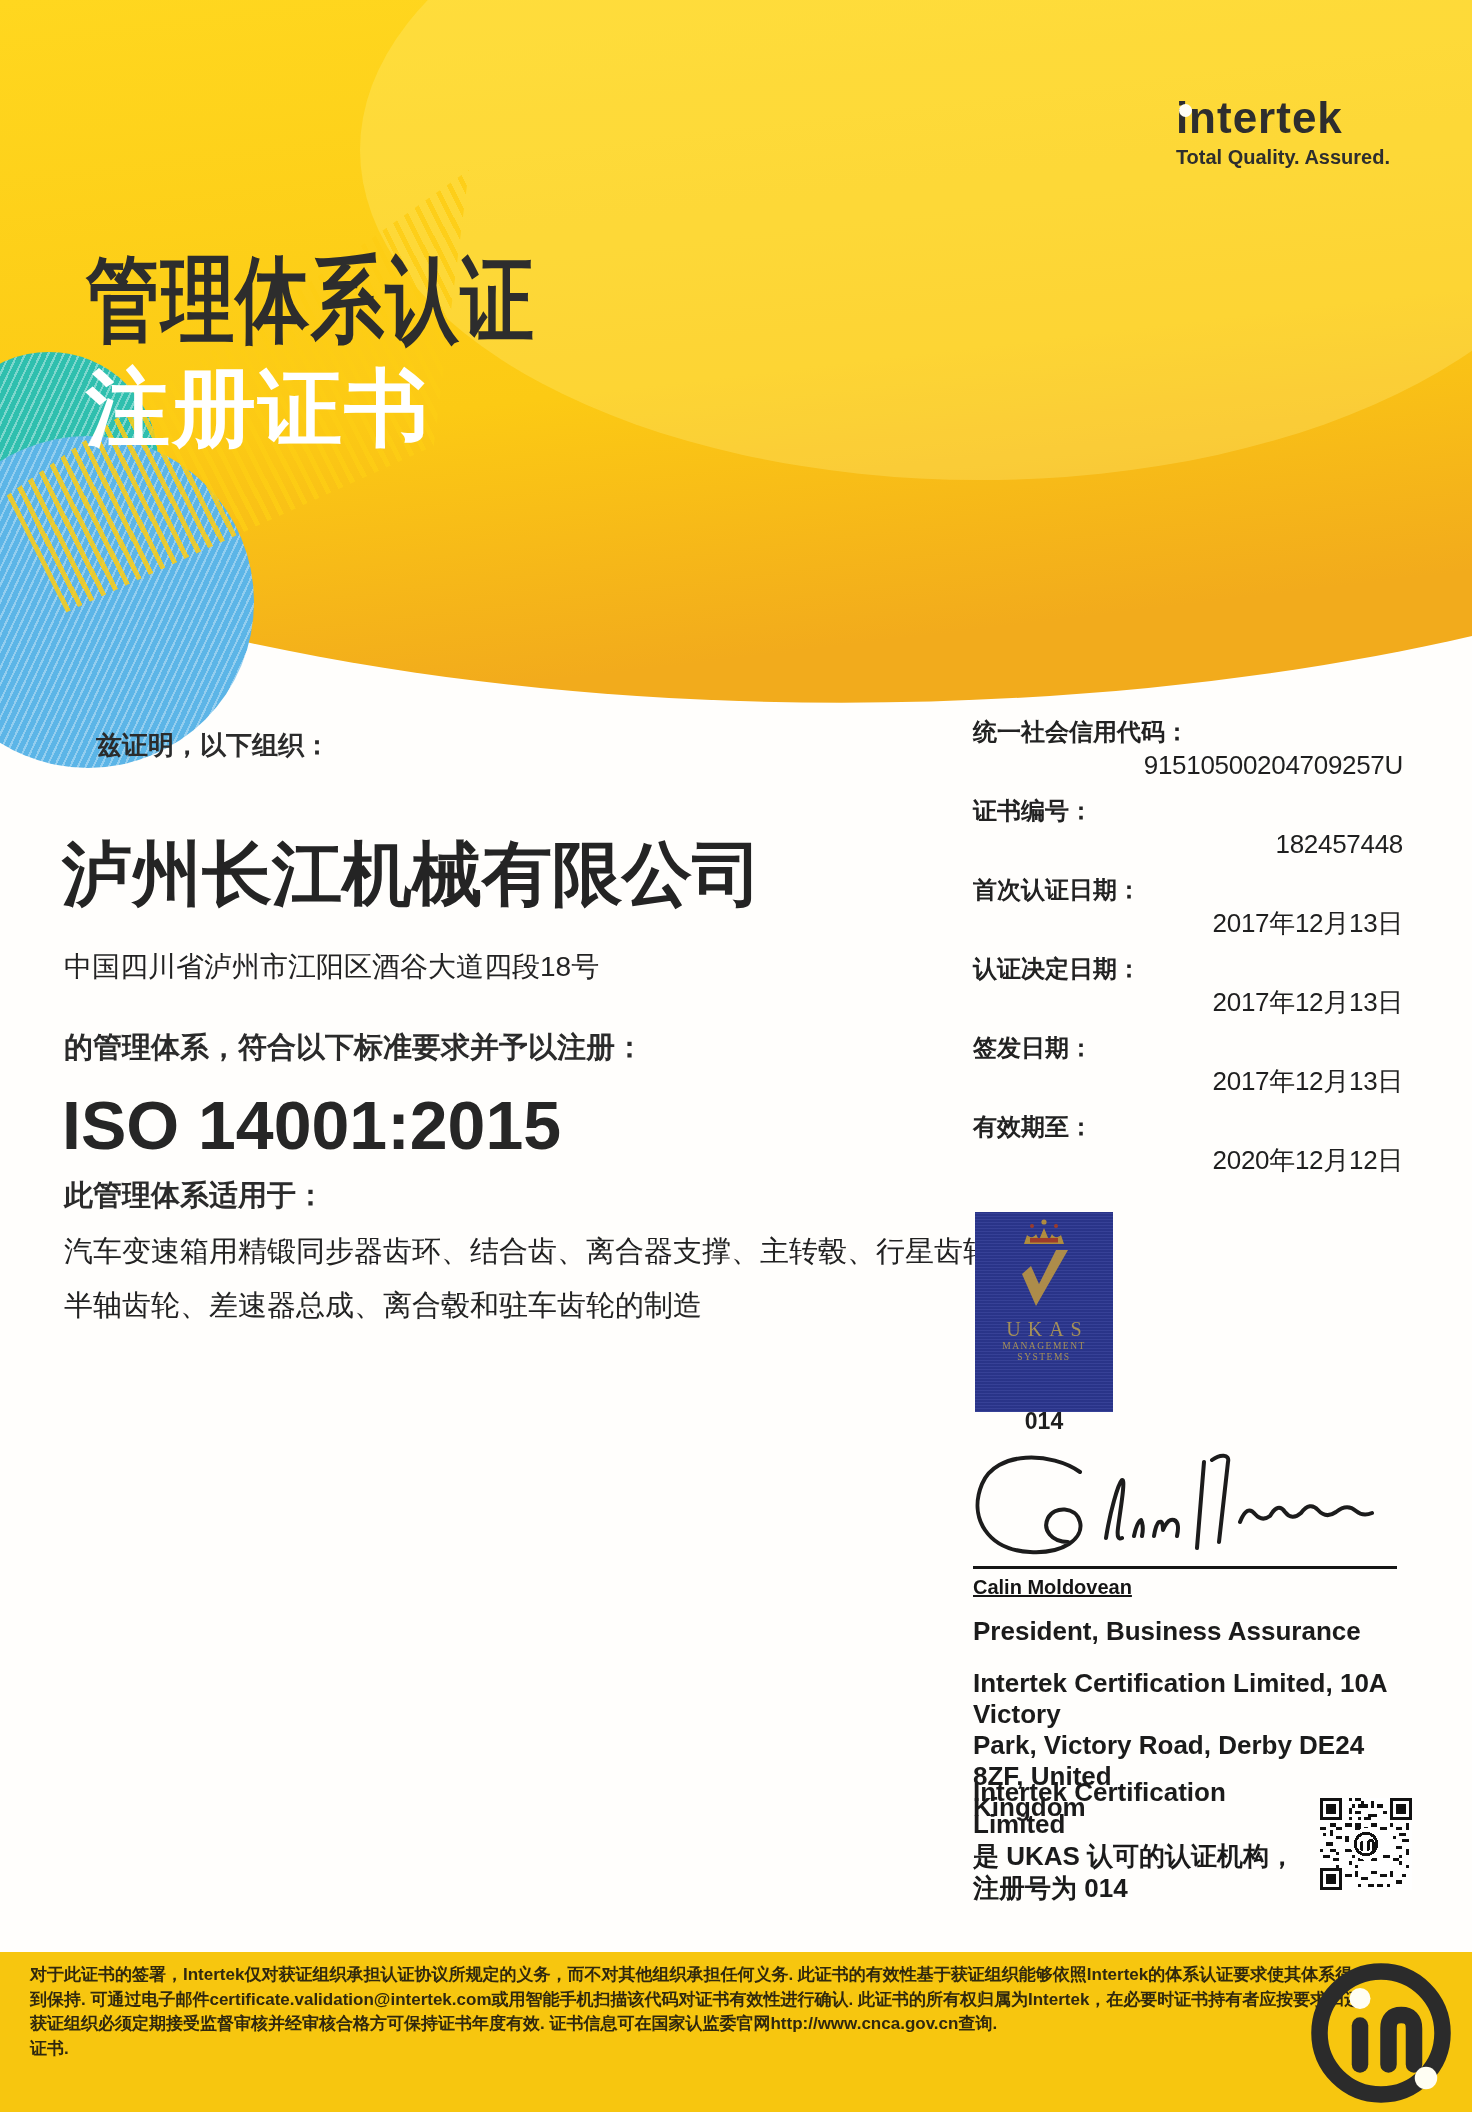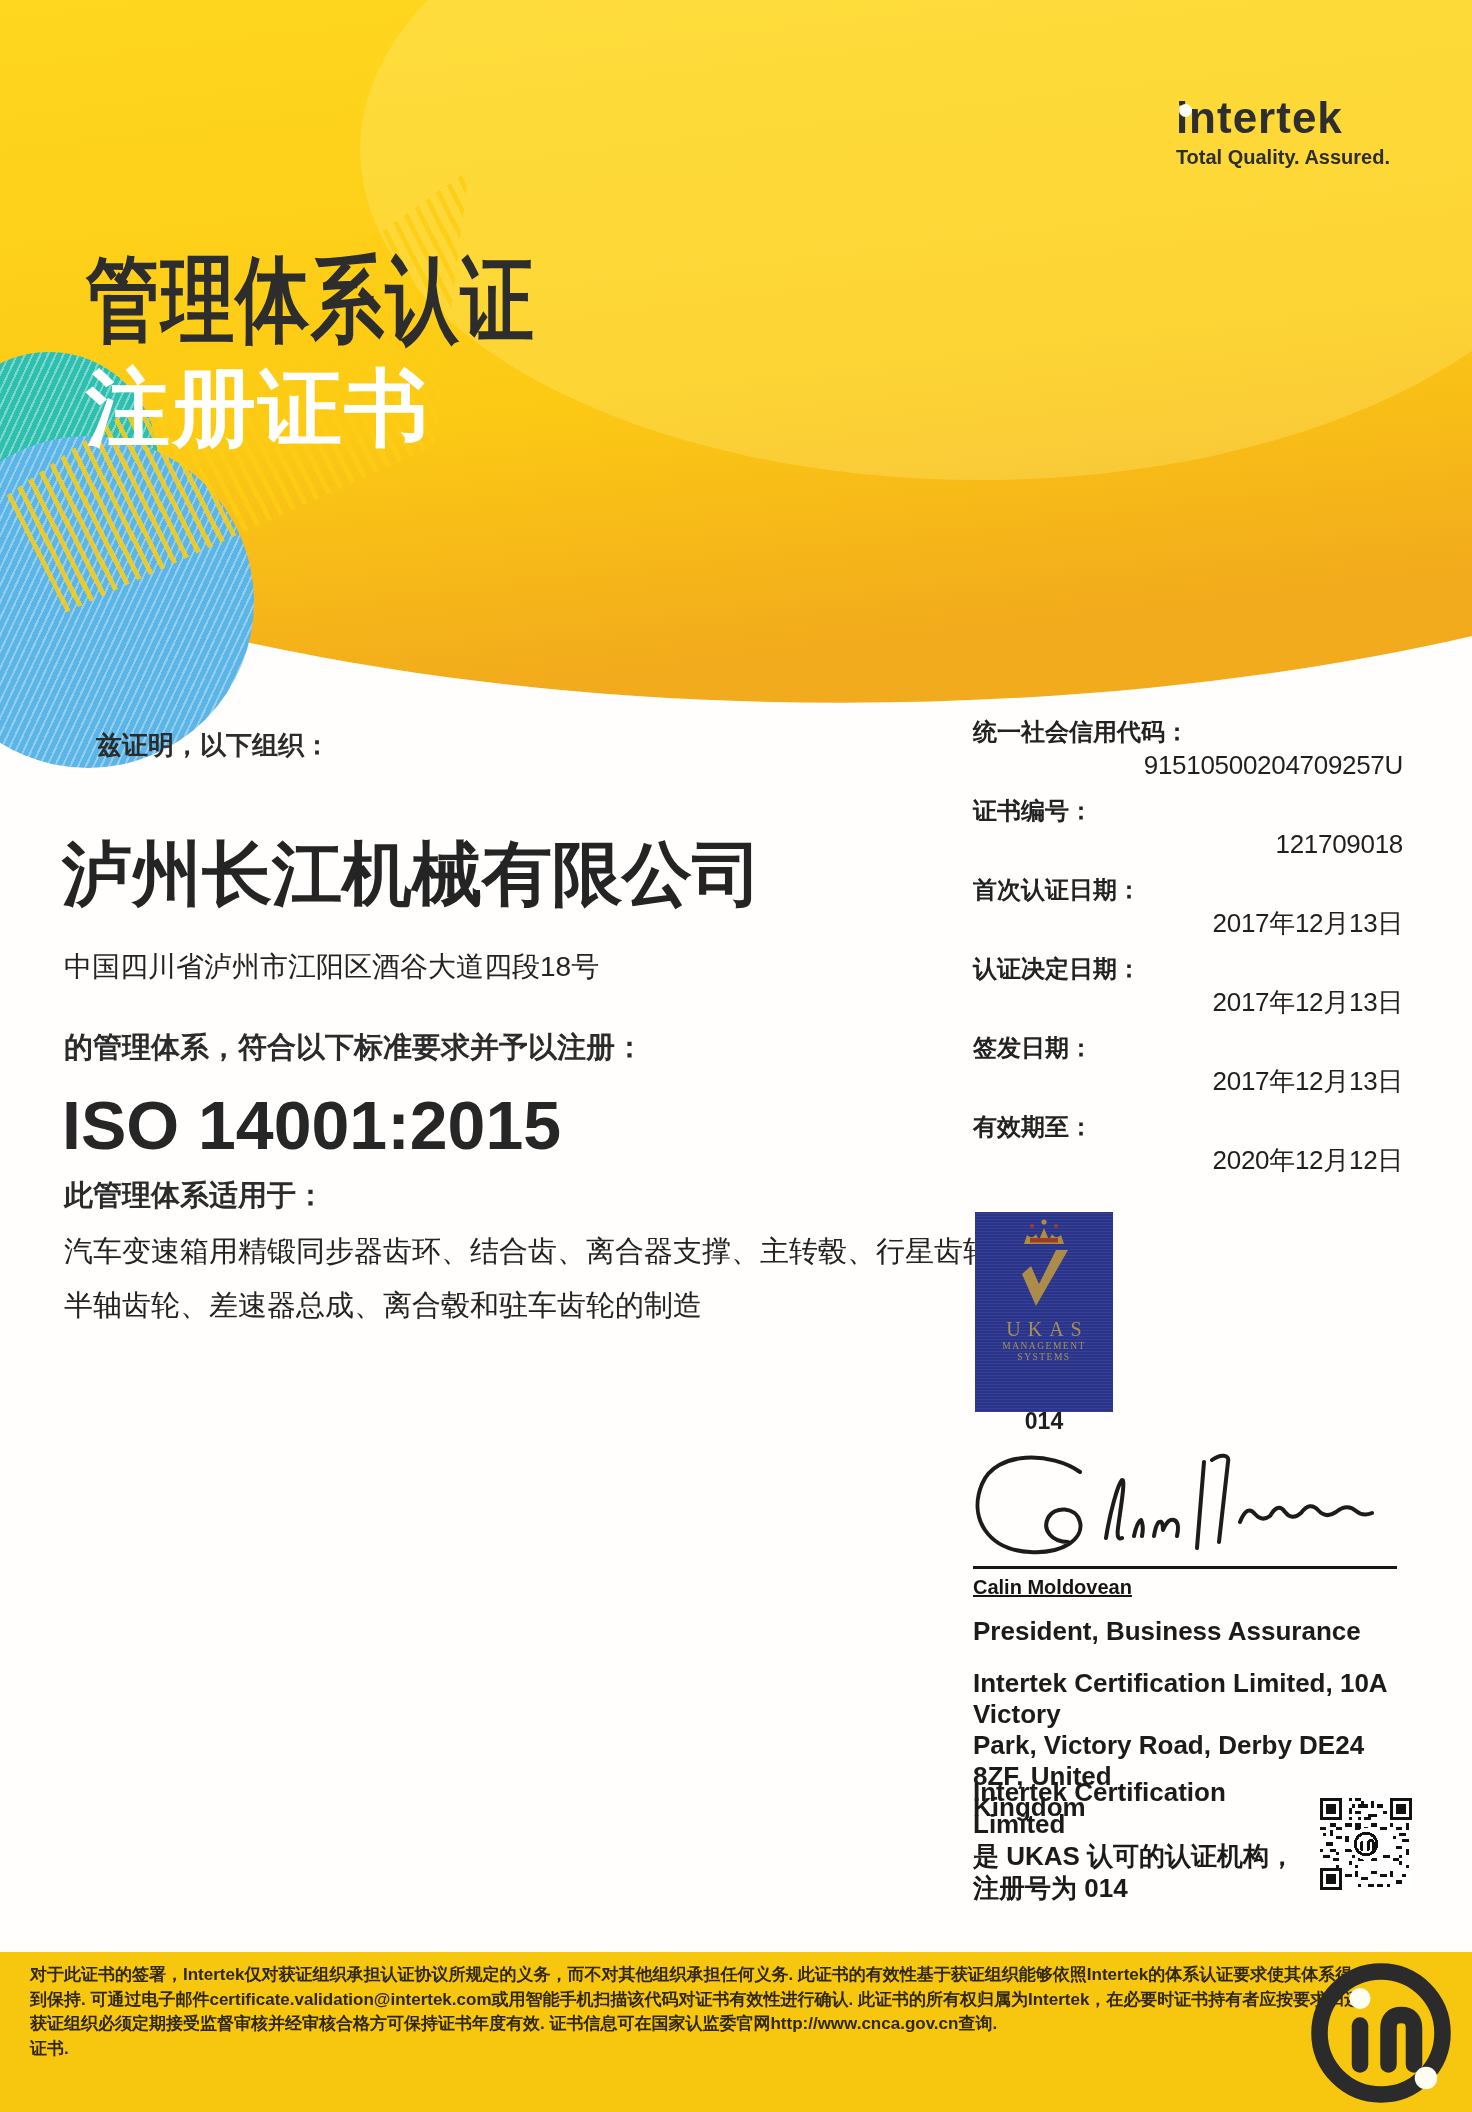--- a/index.html
+++ b/index.html
@@ -116,21 +116,21 @@
   <div class="abs scope-1">汽车变速箱用精锻同步器齿环、结合齿、离合器支撑、主转毂、行星齿轮、</div>
   <div class="abs scope-2">半轴齿轮、差速器总成、离合毂和驻车齿轮的制造</div>
 
   <div class="abs details">
     <div class="field">
       <div class="lbl">统一社会信用代码：</div>
       <div class="val">91510500204709257U</div>
     </div>
     <div class="field">
       <div class="lbl">证书编号：</div>
-      <div class="val">121709018</div>
+      <div class="val">182457448</div>
     </div>
     <div class="field">
       <div class="lbl">首次认证日期：</div>
       <div class="val">2017年12月13日</div>
     </div>
     <div class="field">
       <div class="lbl">认证决定日期：</div>
       <div class="val">2017年12月13日</div>
     </div>
     <div class="field">

